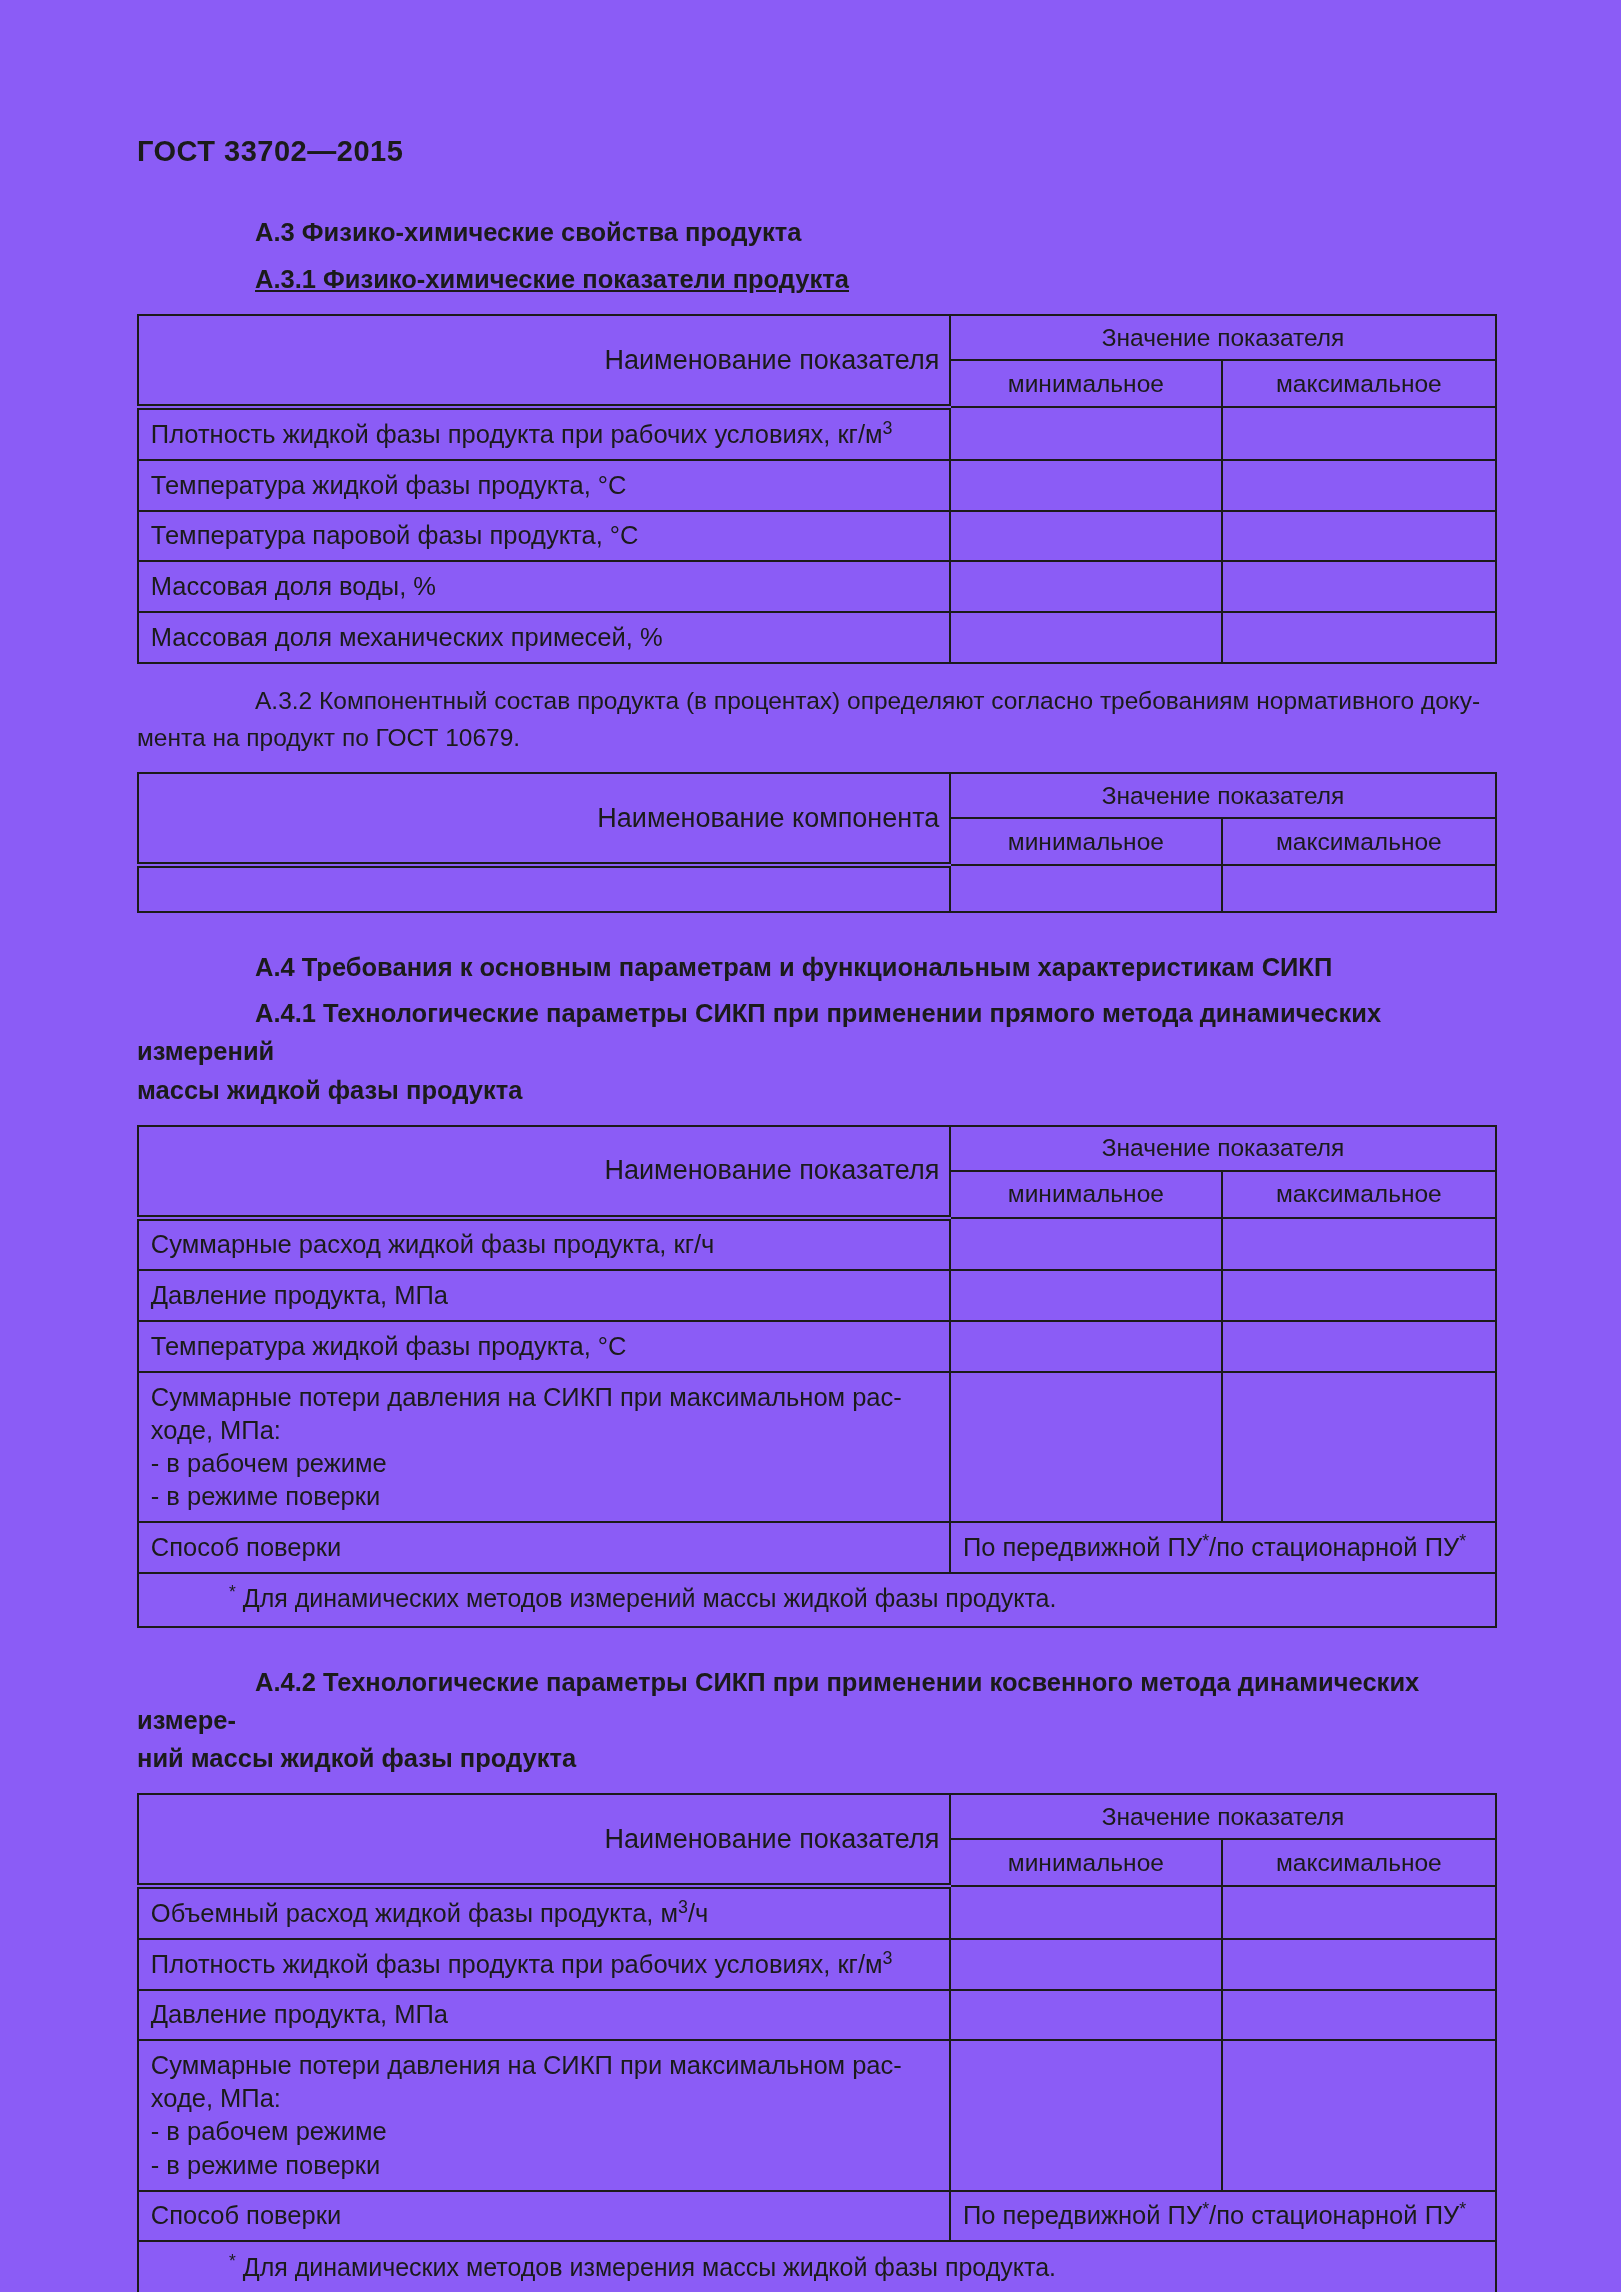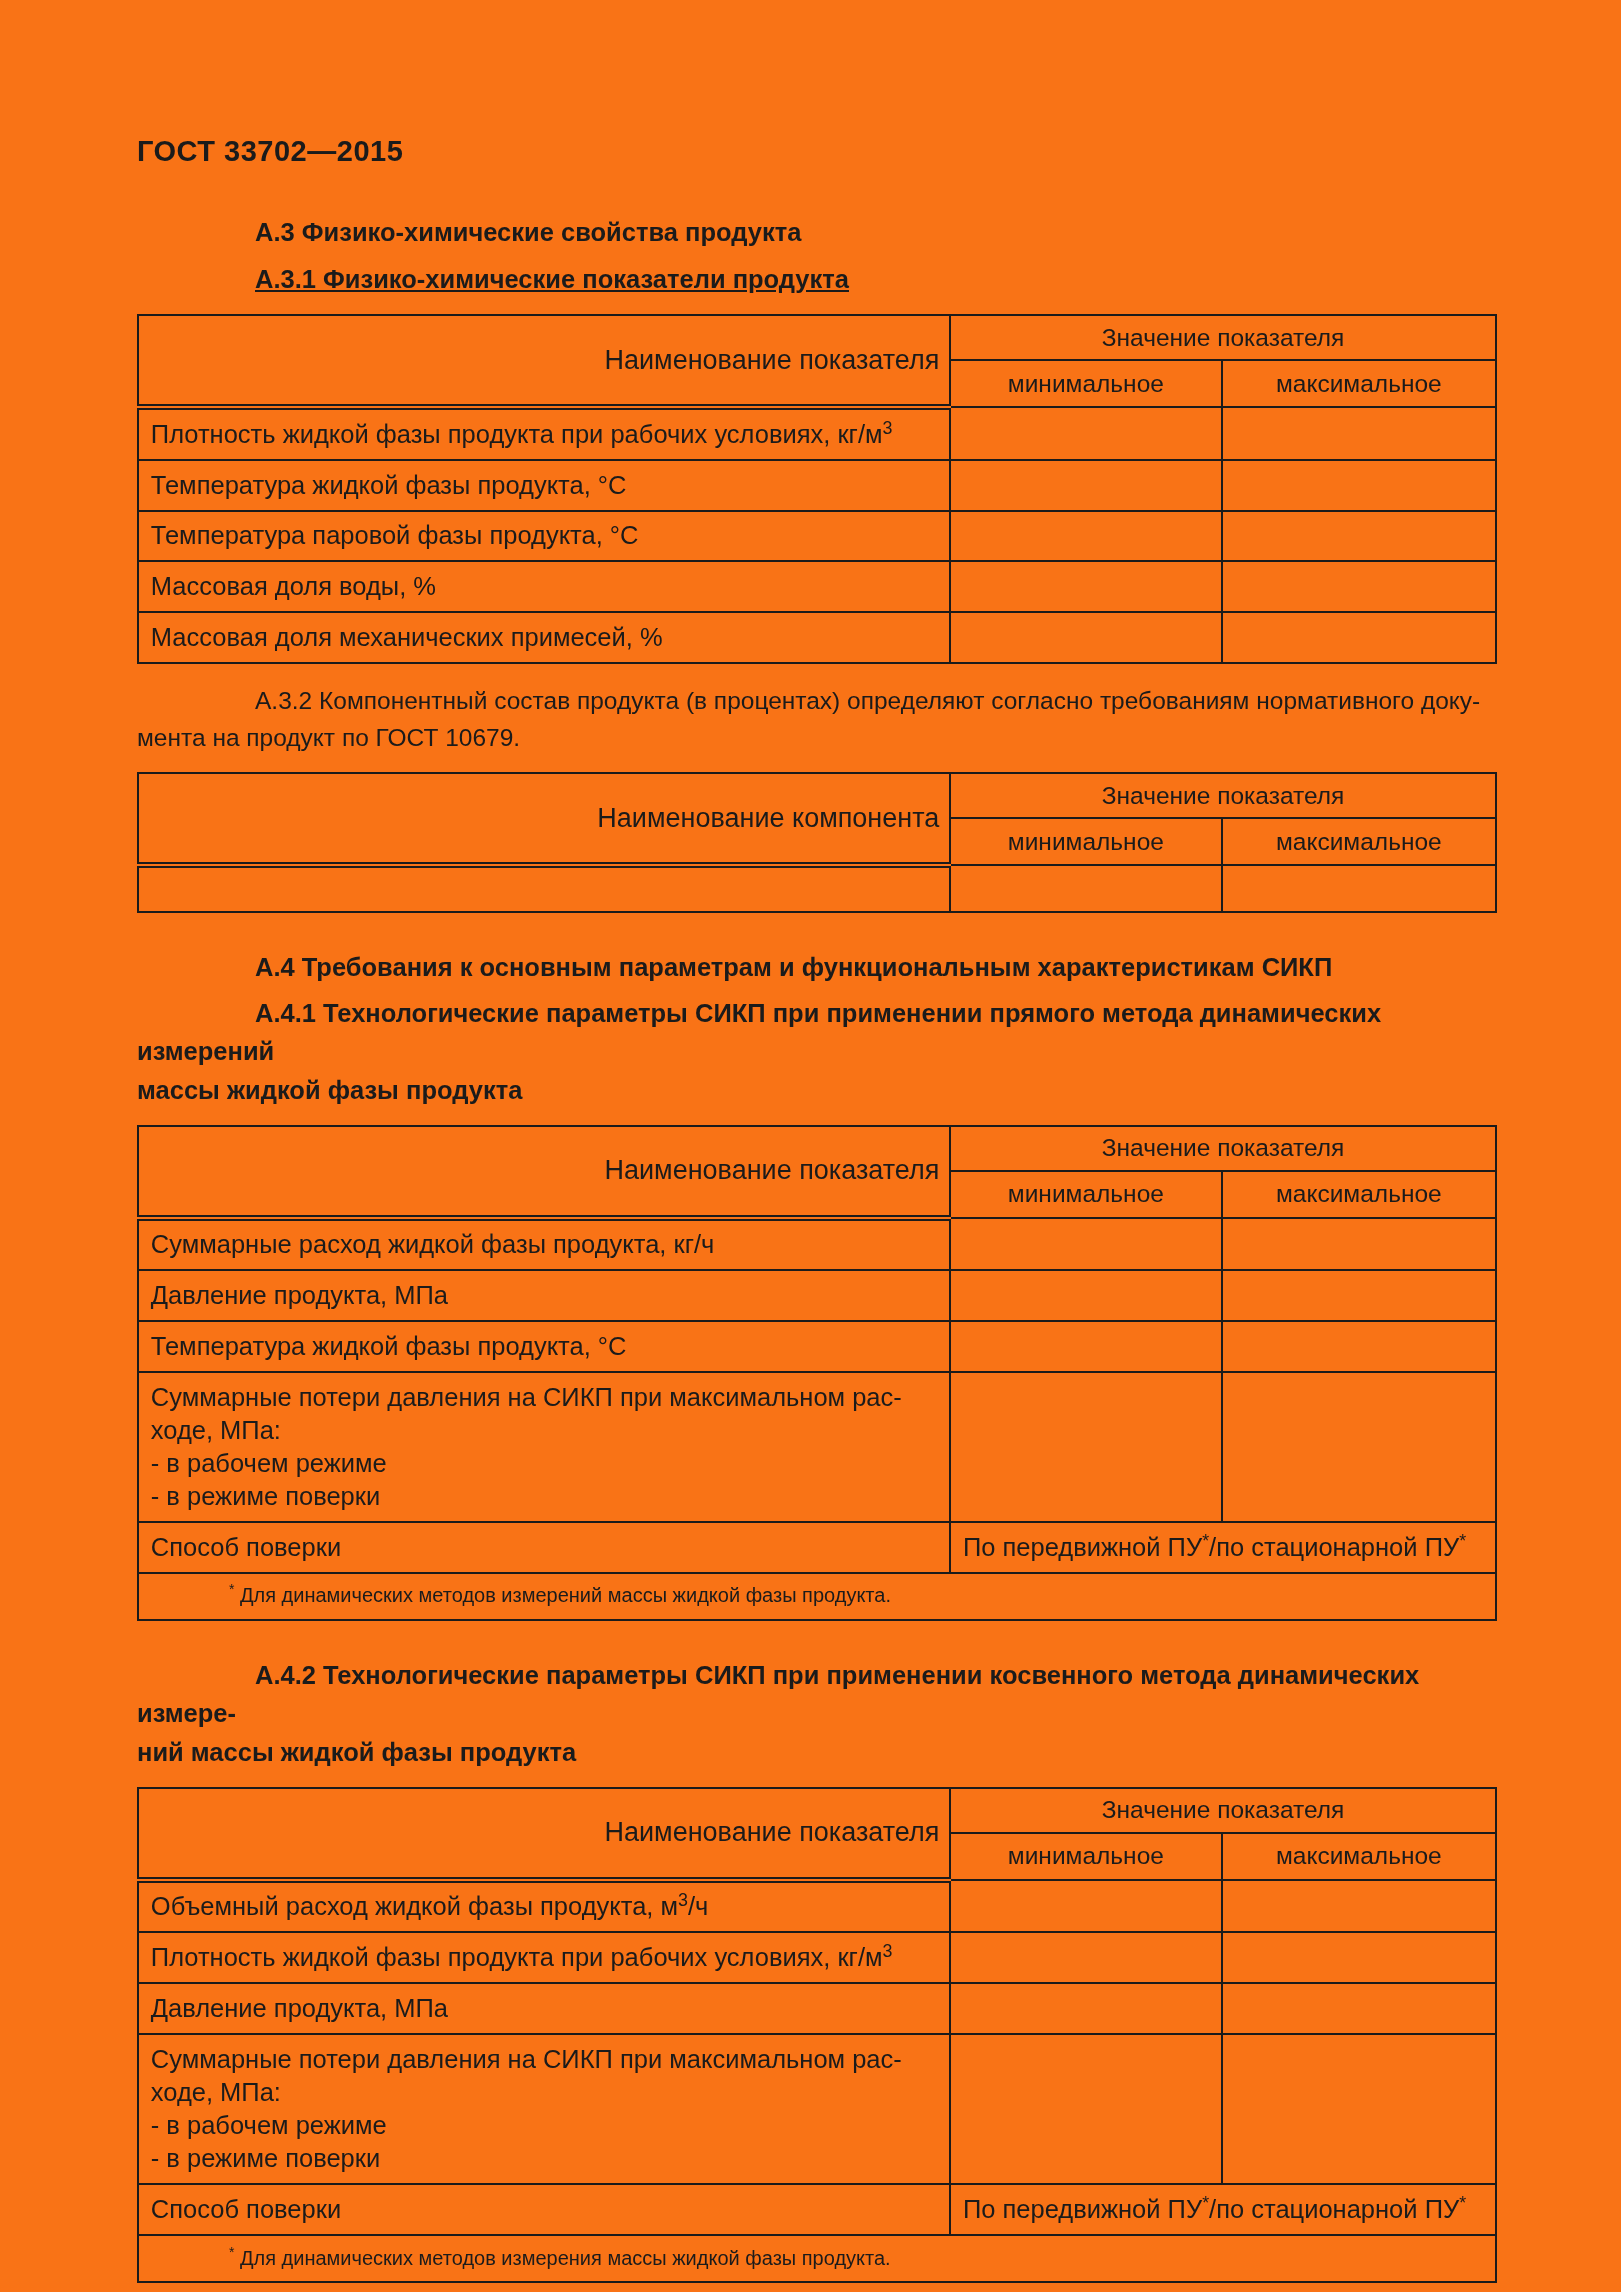--- a/index.html
+++ b/index.html
@@ -1,19 +1,19 @@
 <!DOCTYPE html>
 <html lang="ru"><head>
 <meta charset="utf-8">
 <style>
   html,body { margin:0; padding:0; background:#e9e9e7; }
   .page {
     width:1621px; height:2293px;
     margin:0 auto;
-    background:#f97316;
+    background:#8b5cf6;
     box-sizing:border-box;
     padding:135px 124px 0 137px;
     font-family:"Liberation Sans", sans-serif;
     color:#1b1b1b;
     position:relative;
   }
   .doc-code { font-size:29px; font-weight:bold; letter-spacing:0.5px; }
   .heading {
     font-weight:bold; font-size:25.5px; line-height:1.5;
     text-indent:118px; white-space:pre-line;
@@ -55,21 +55,21 @@
     font-size:25.5px; text-align:left; vertical-align:middle;
     padding:7.8px 11.8px; line-height:1.3; white-space:pre-line;
     height:47px;
   }
   td.cell-value { height:47px; }
   td.cell-value-span {
     font-size:25.5px; text-align:left; vertical-align:middle;
     padding:7.8px 11.8px; height:47px; white-space:pre-line;
   }
   td.cell-footnote {
-    font-size:20px; text-align:left; vertical-align:middle;
+    font-size:25px; text-align:left; vertical-align:middle;
     padding:8.8px 11.8px 10.8px 90px; line-height:1.3;
   }
   sup { font-size:0.7em; line-height:0; }
 </style>
 </head>
 <body>
 
 <div class="page">
 
   <div class="doc-code">ГОСТ 33702—2015</div>

